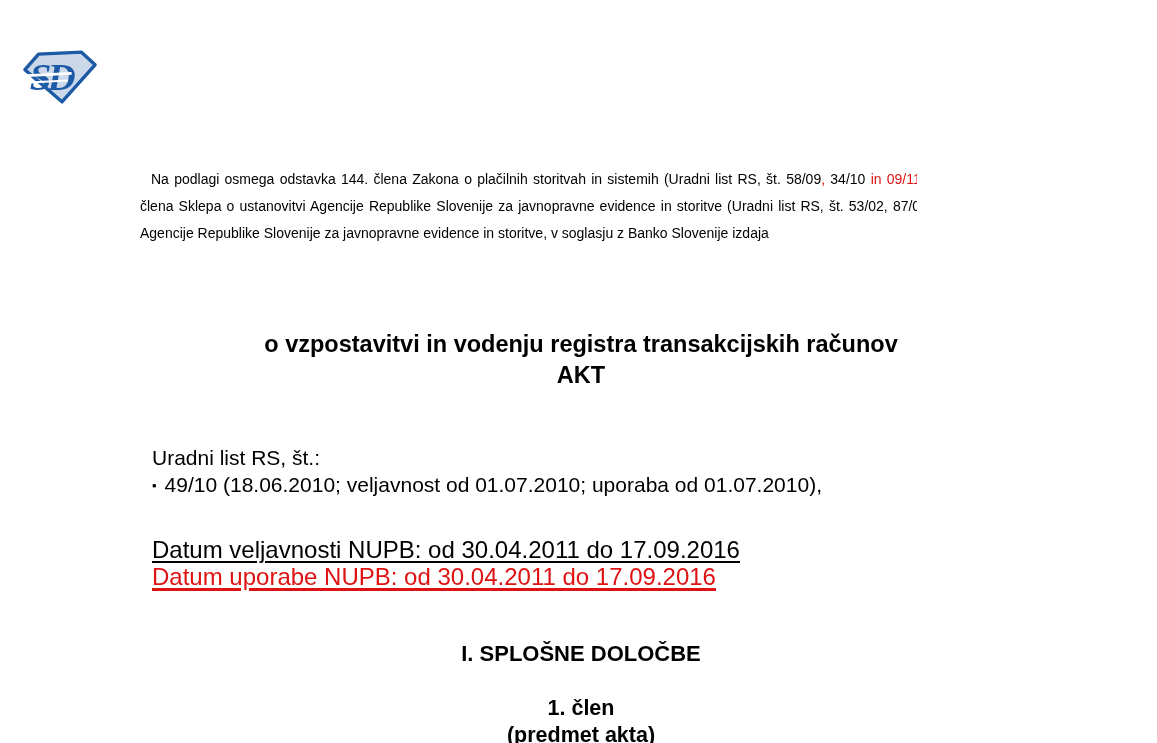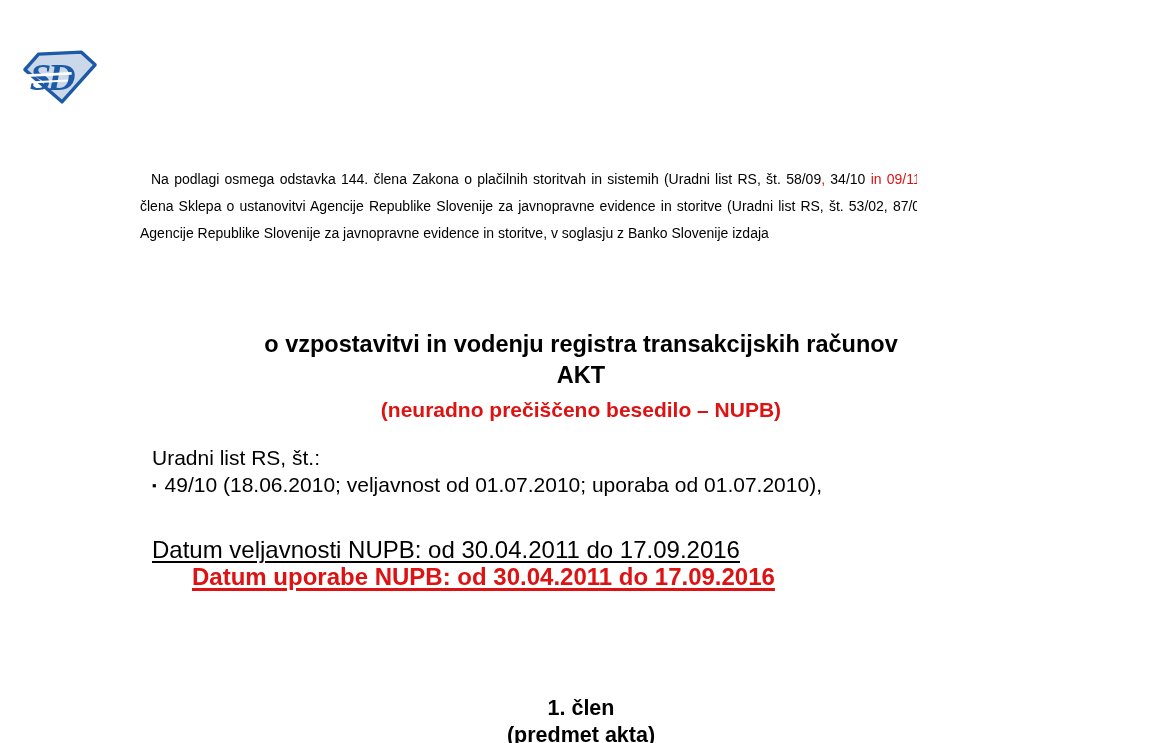--- a/index.html
+++ b/index.html
@@ -65,23 +65,22 @@
   .validity {
     position: absolute;
     top: 536px;
     left: 12px;
     font-size: 24px;
     line-height: 27px;
     white-space: nowrap;
   }
   .underlined { text-decoration: underline; text-decoration-thickness: 2px; text-underline-offset: 3px; }
   .validity-use {
-    font-weight: bold;
+    font-weight: normal;
     text-decoration-thickness: 3px;
-    margin-left: 40px;
   }
   .section-heading {
     position: absolute;
     top: 640px;
     left: 0;
     width: 100%;
     text-align: center;
     font-weight: bold;
     font-size: 22px;
     line-height: 27px;
@@ -111,33 +110,33 @@
     </svg>
   </div>
 
   <div class="content">
 
     <p class="intro"><span>Na podlagi osmega odstavka 144. člena Zakona o plačilnih storitvah in sistemih (Uradni list RS, št. 58/09</span><span class="red">,</span><span> 34/10 </span><span class="red">in 09/11</span><span>) in 5. točke 15. člena Sklepa o ustanovitvi Agencije Republike Slovenije za javnopravne evidence in storitve (Uradni list RS, št. 53/02, 87/02 in 16/07) Svet Agencije Republike Slovenije za javnopravne evidence in storitve, v soglasju z Banko Slovenije izdaja</span></p>
 
     <div class="title-block">
       <div class="title-line">o vzpostavitvi in vodenju registra transakcijskih računov</div>
       <div class="title-line">AKT</div>
-      <div class="title-sub red">(neuradno prečiščeno besedilo – NUPB)</div>
     </div>
 
     <div class="gazette">
       <div>Uradni list RS, št.:</div>
       <div class="gazette-item"><span class="bullet">▪</span><span>49/10 (18.06.2010; veljavnost od 01.07.2010; uporaba od 01.07.2010),</span></div>
     </div>
 
     <div class="validity">
       <div class="underlined">Datum veljavnosti NUPB: od 30.04.2011 do 17.09.2016</div>
       <div class="underlined validity-use red">Datum uporabe NUPB: od 30.04.2011 do 17.09.2016</div>
     </div>
 
+    <div class="section-heading">I. SPLOŠNE DOLOČBE</div>
 
     <div class="article">
       <div>1. člen</div>
       <div>(predmet akta)</div>
     </div>
 
   </div>
 </div>
 
 </body></html>

